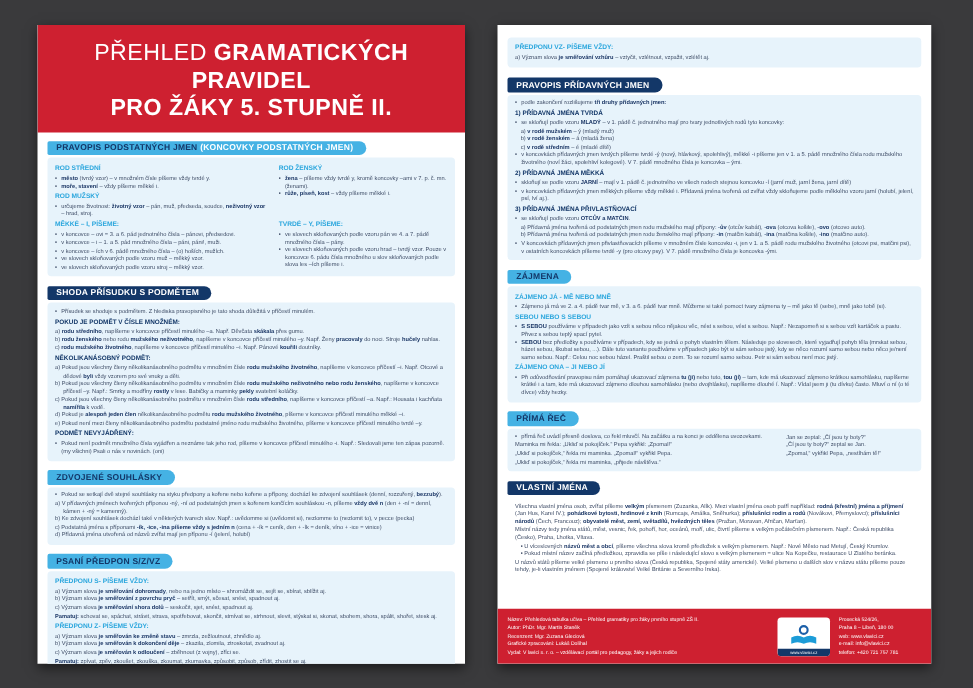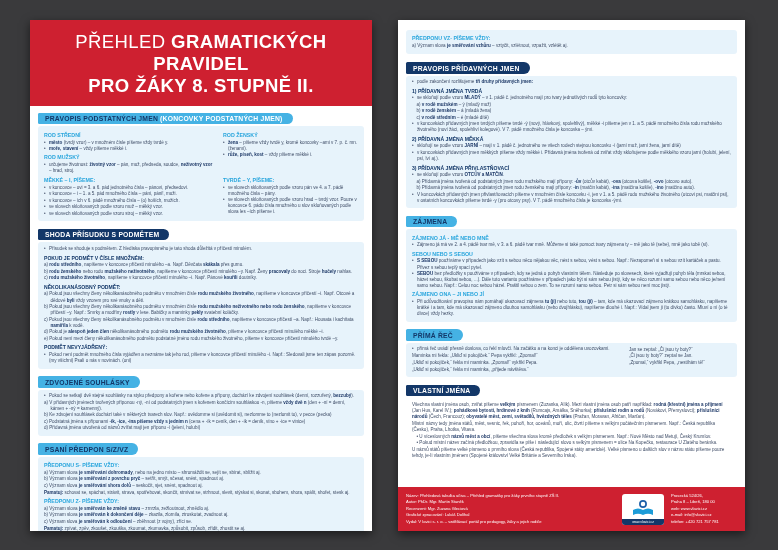--- a/index.html
+++ b/index.html
@@ -46,21 +46,21 @@
   .logo-card svg{display:block;margin-bottom:1px;}
   .logo-band{background:var(--navy);color:#fff;font-size:3.4px;width:100%;text-align:center;padding:1px 0;}
   .contact{width:66px;font-size:4.1px;line-height:1.6;flex:none;}
 </style>
 </head>
 <body>
 
 <div class="page" id="page-left">
   <header class="red-head">
     <div class="t"><span class="thin">PŘEHLED</span> <span class="boldt">GRAMATICKÝCH PRAVIDEL</span></div>
-    <div class="t boldt">PRO ŽÁKY 8. STUPNĚ II.</div>
+    <div class="t boldt">PRO ŽÁKY 5. STUPNĚ II.</div>
   </header>
   <div class="content" id="left-sections">
       <section class="sec"><div class="pill blue"><span>PRAVOPIS PODSTATNÝCH JMEN</span><span class="sfx"> (KONCOVKY PODSTATNÝCH JMEN)</span></div><div class="panel">
           <div class="cols">
             <div class="col" style="width: 57%;">
               <div class="cyan-h">ROD STŘEDNÍ</div>
               <div class="bullet"><b>město</b> (tvrdý vzor) – v množném čísle píšeme vždy tvrdé y.</div>
               <div class="bullet"><b>moře, stavení</b> – vždy píšeme měkké i.</div>
               <div class="cyan-h">ROD MUŽSKÝ</div>
               <div class="bullet">určujeme životnost: <b>životný vzor</b> – pán, muž, předseda, soudce, <b>neživotný vzor</b> – hrad, stroj.</div>

